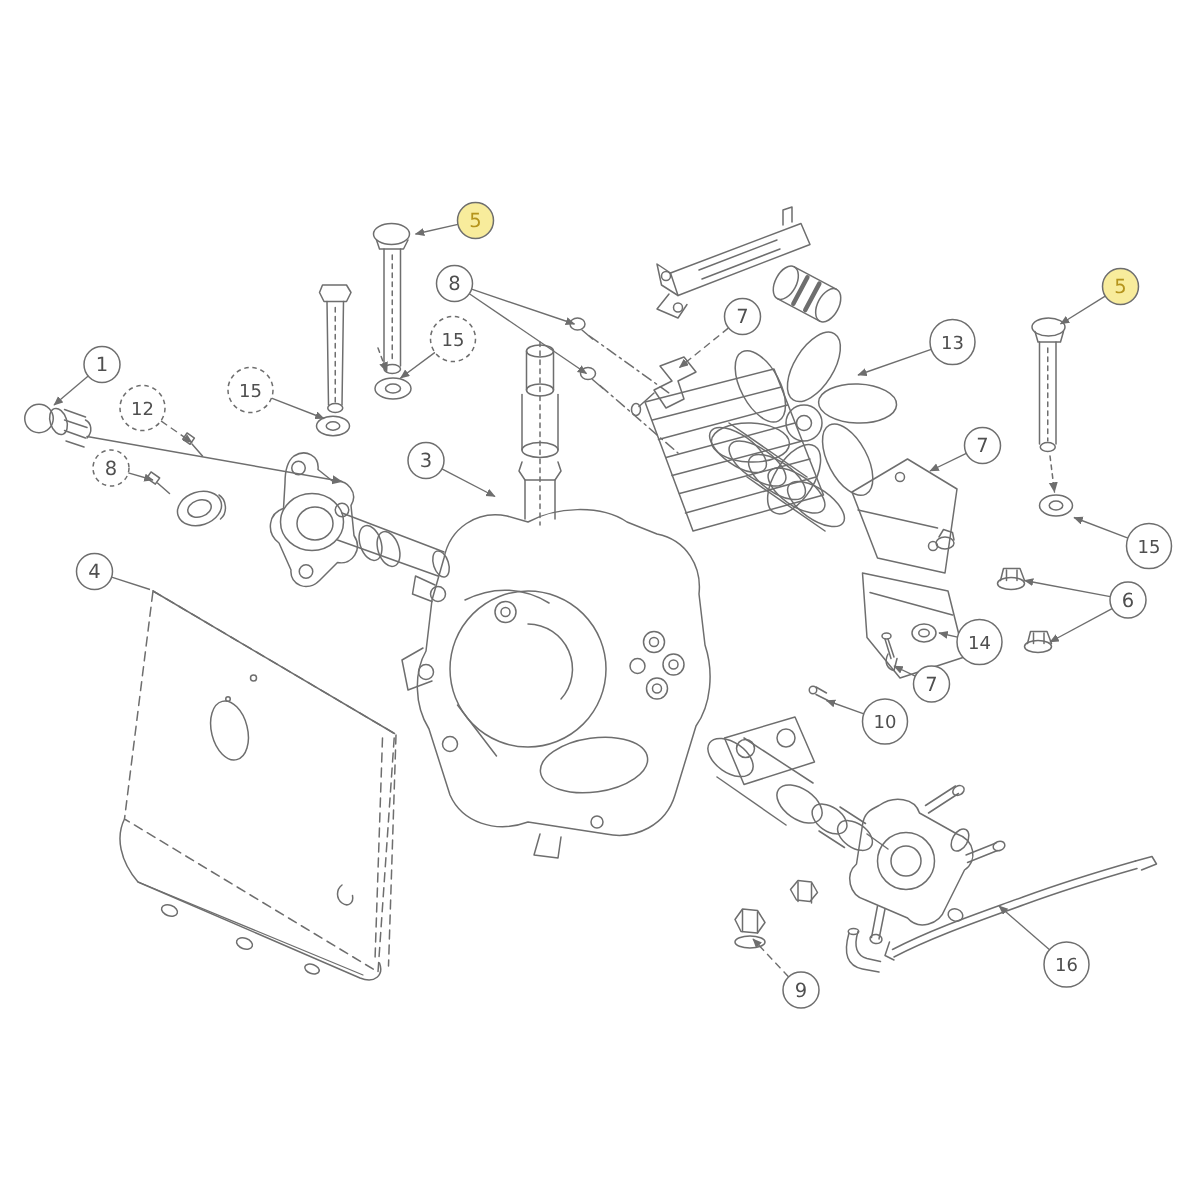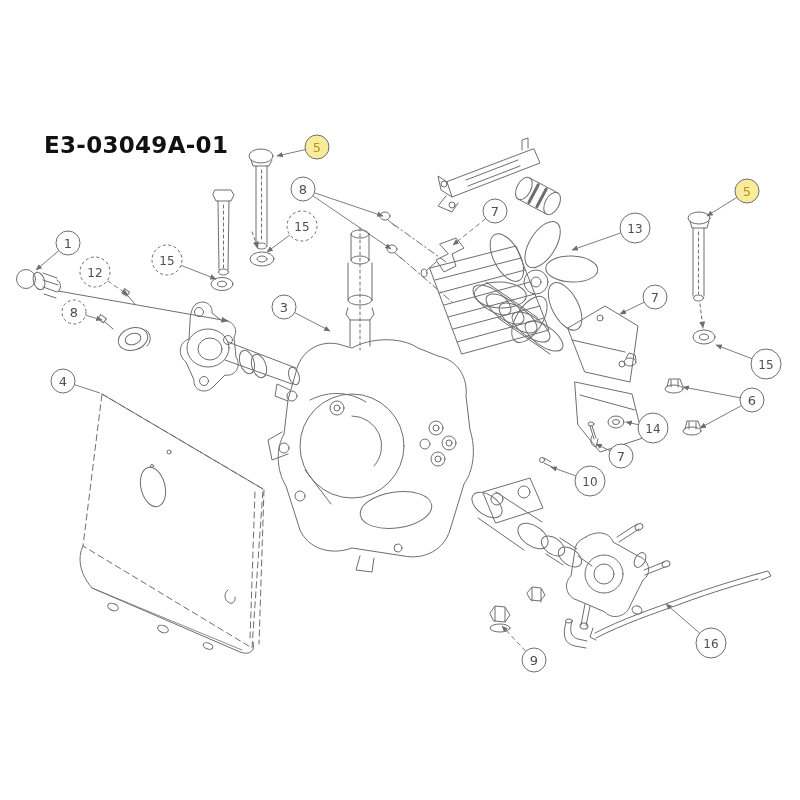--- a/index.html
+++ b/index.html
@@ -14,21 +14,20 @@
   .art .thick{stroke-width:3;}
   .art .dash{stroke-dasharray:6 4;}
   .art .dashdot{stroke-dasharray:7 3 1.5 3;}
   .art .sdash{stroke-dasharray:3 3;}
   #callouts-layer text{font-family:"DejaVu Sans",sans-serif;}
 </style>
 </head>
 <body>
 
 <div class="stage">
-  <div class="title">E3-03049A-01</div>
 
   <svg id="diagram-svg" width="800" height="800" viewBox="0 0 800 800">
     <defs>
       <marker id="arr" markerWidth="9" markerHeight="8" refX="6.5" refY="3" orient="auto">
         <path d="M0,0 L7,3 L0,6 z" fill="#6e6e6e" stroke="none"></path>
       </marker>
     </defs>
 
     <g class="art">
 

